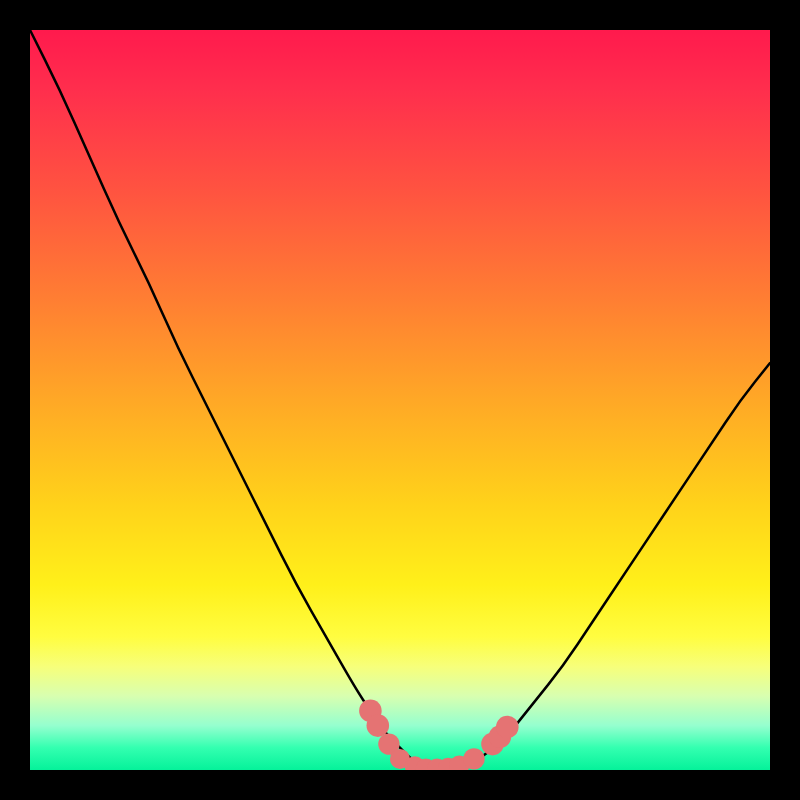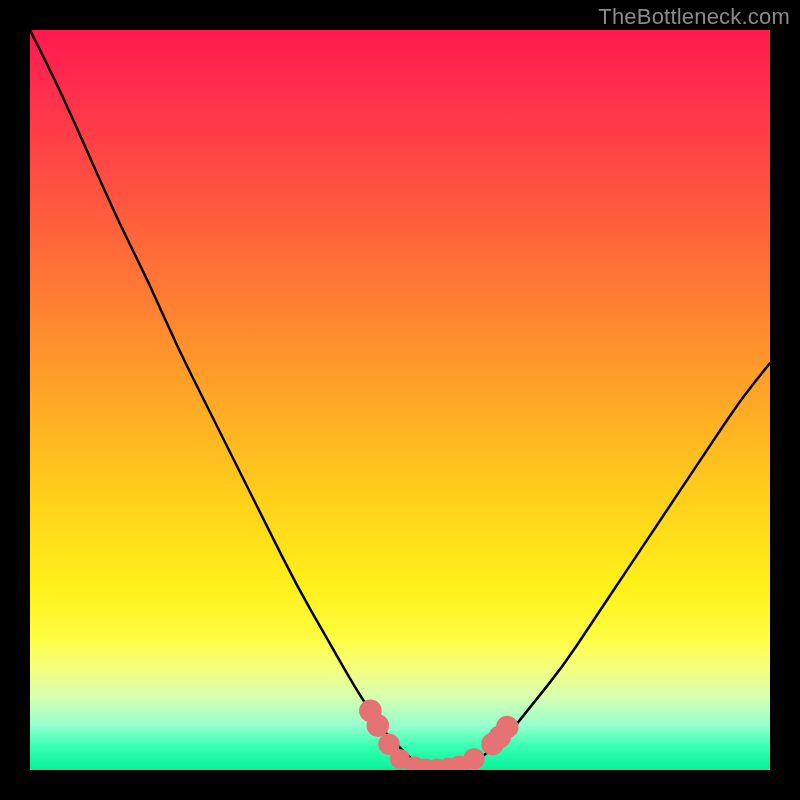--- a/index.html
+++ b/index.html
@@ -87,14 +87,13 @@
           <circle cx="418.1" cy="737.8" r="10.0" fill="#e57373"></circle>
           <circle cx="429.2" cy="735.6" r="10.0" fill="#e57373"></circle>
           <circle cx="444.0" cy="728.9" r="10.7" fill="#e57373"></circle>
           <circle cx="462.5" cy="714.1" r="11.3" fill="#e57373"></circle>
           <circle cx="469.9" cy="706.7" r="11.3" fill="#e57373"></circle>
           <circle cx="477.3" cy="697.1" r="11.3" fill="#e57373"></circle>
         </g>
     </svg>
   </div>
 
-  <div class="watermark">TheBottleneck.com</div>
 </div>
 
 </body></html>

